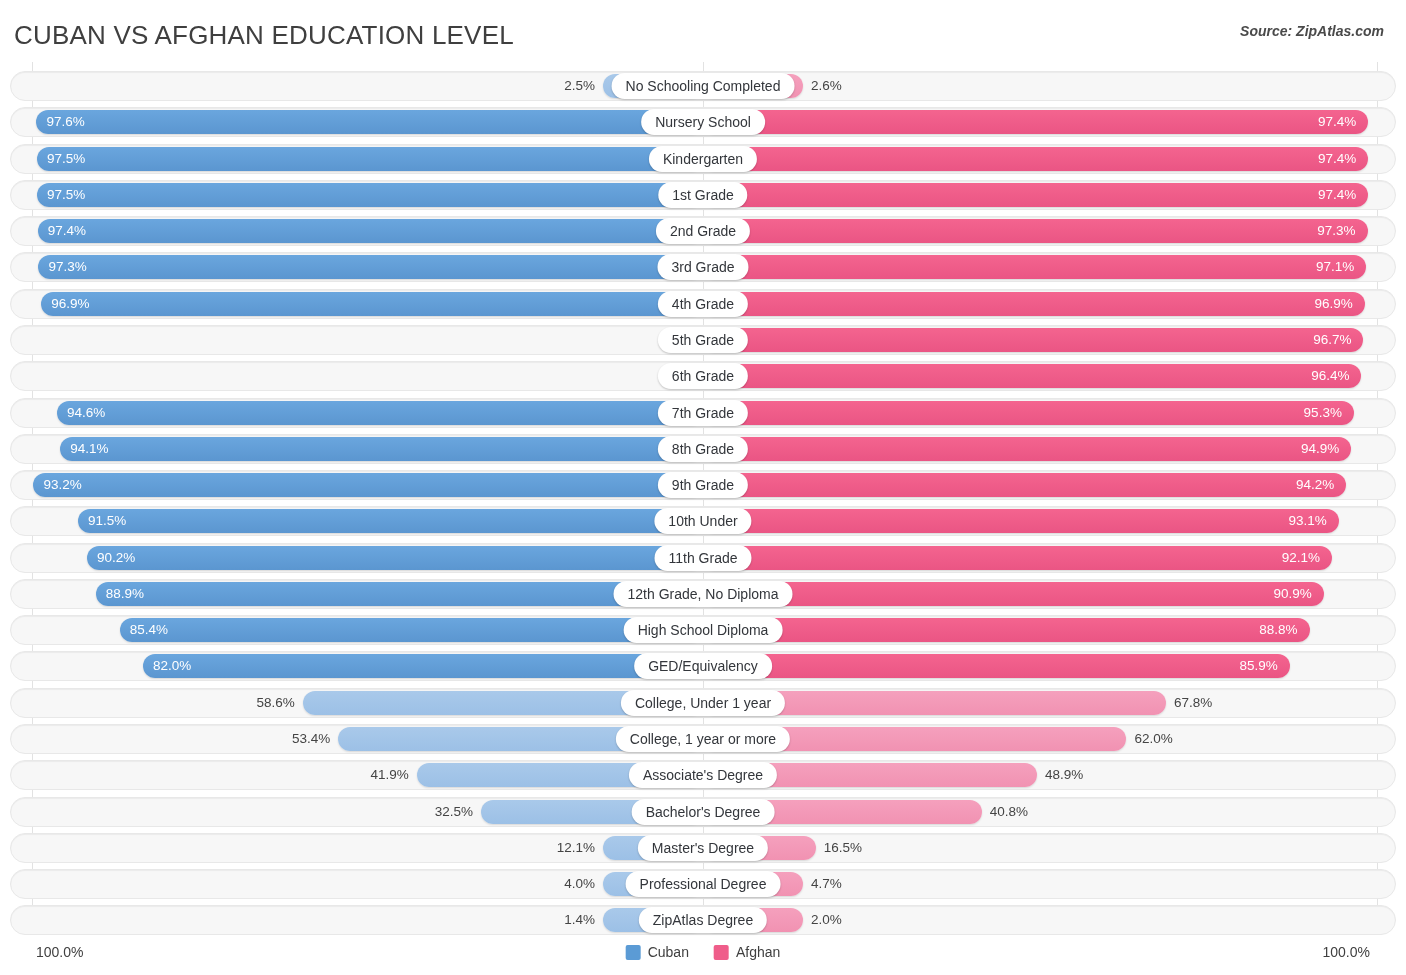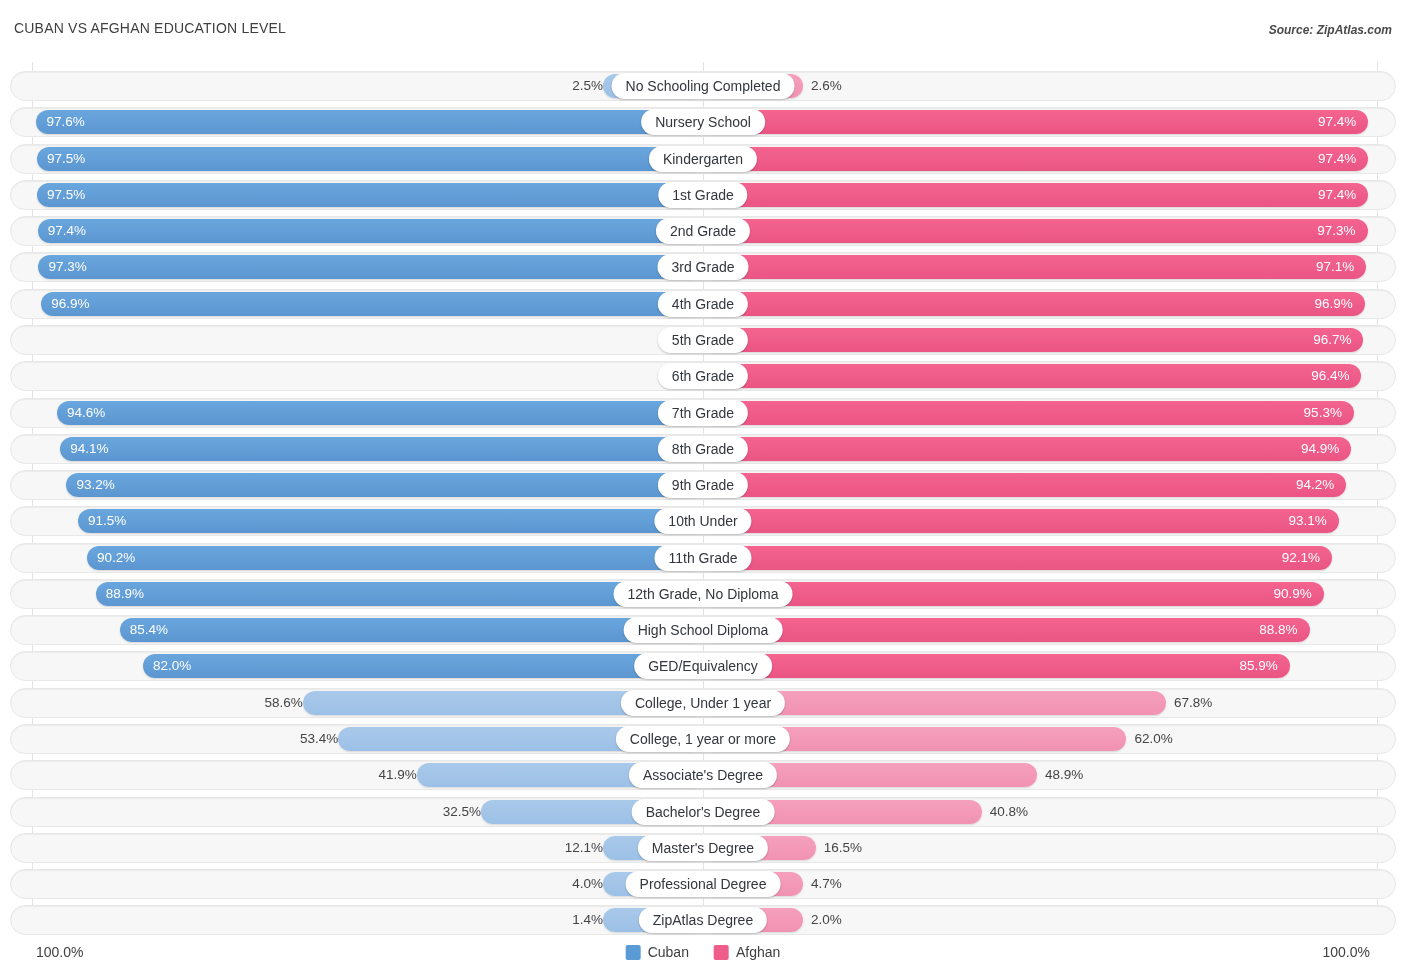--- a/index.html
+++ b/index.html
@@ -10,26 +10,26 @@
     color:#3c3c3c;
     overflow:hidden;
     position:relative;
   }
   
   #header{
     position:absolute;left:0;top:0;width:1406px;height:62px;
   }
   #chart-title{
     position:absolute;left:14px;top:20px;
-    font-size:14px;letter-spacing:.2px;color:#3f3f3f;
+    font-size:26px;letter-spacing:.2px;color:#3f3f3f;
     white-space:nowrap;
   }
   #source-label{
-    position:absolute;right:14px;top:23px;
-    font-size:12px;font-style:italic;font-weight:bold;color:#4a4a4a;
+    position:absolute;right:22px;top:23px;
+    font-size:14px;font-style:italic;font-weight:bold;color:#4a4a4a;
     white-space:nowrap;
   }
   
   #plot{
     position:absolute;left:0;top:62px;width:1406px;height:872px;
   }
   .gridline{
     position:absolute;top:0;bottom:6px;width:1px;background:#e2e2e2;
   }
   #grid-left{left:32px;}
@@ -62,21 +62,21 @@
     box-shadow:0 1px 2px rgba(0,0,0,.13);
   }
   .bar.left.pale{background:linear-gradient(180deg,#a9c9ea 0%,#9cc0e6 100%);}
   .bar.right.pale{background:linear-gradient(180deg,#f5a0bd 0%,#f192b2 100%);}
   .val{
     position:absolute;top:0;height:24px;line-height:24px;
     font-size:13.5px;white-space:nowrap;
   }
   .val.inside-left{left:10px;color:#ffffff;}
   .val.inside-right{right:12px;color:#ffffff;}
-  .val.outside-left{right:100%;color:#444;}
+  .val.outside-left{right:100%;margin-right:8px;color:#444;}
   .val.outside-right{left:100%;margin-left:8px;color:#444;}
   .pill{
     position:absolute;top:2px;left:50%;transform:translateX(-50%);
     height:26px;line-height:26px;
     background:#ffffff;
     border-radius:13px;
     padding:0 14px;
     font-size:14px;color:#33363b;
     white-space:nowrap;
     box-shadow:0 1px 2px rgba(0,0,0,.22);
@@ -212,21 +212,21 @@
         <div class="bar left" style="width: 642.703px;">
           <span class="val inside-left">94.1%</span>
         </div>
         <div class="bar right" style="width: 648.167px;">
           <span class="val inside-right">94.9%</span>
         </div>
         <div class="pill">8th Grade</div>
       </div>
       <div class="row" style="top: 408.08px;">
         <div class="track"></div>
-        <div class="bar left" style="width: 636.556px;">
+        <div class="bar left" style="width: 636.556px; padding-left: 33px;">
           <span class="val inside-left">93.2%</span>
         </div>
         <div class="bar right" style="width: 643.386px;">
           <span class="val inside-right">94.2%</span>
         </div>
         <div class="pill">9th Grade</div>
       </div>
       <div class="row" style="top: 444.36px;">
         <div class="track"></div>
         <div class="bar left" style="width: 624.945px;">

